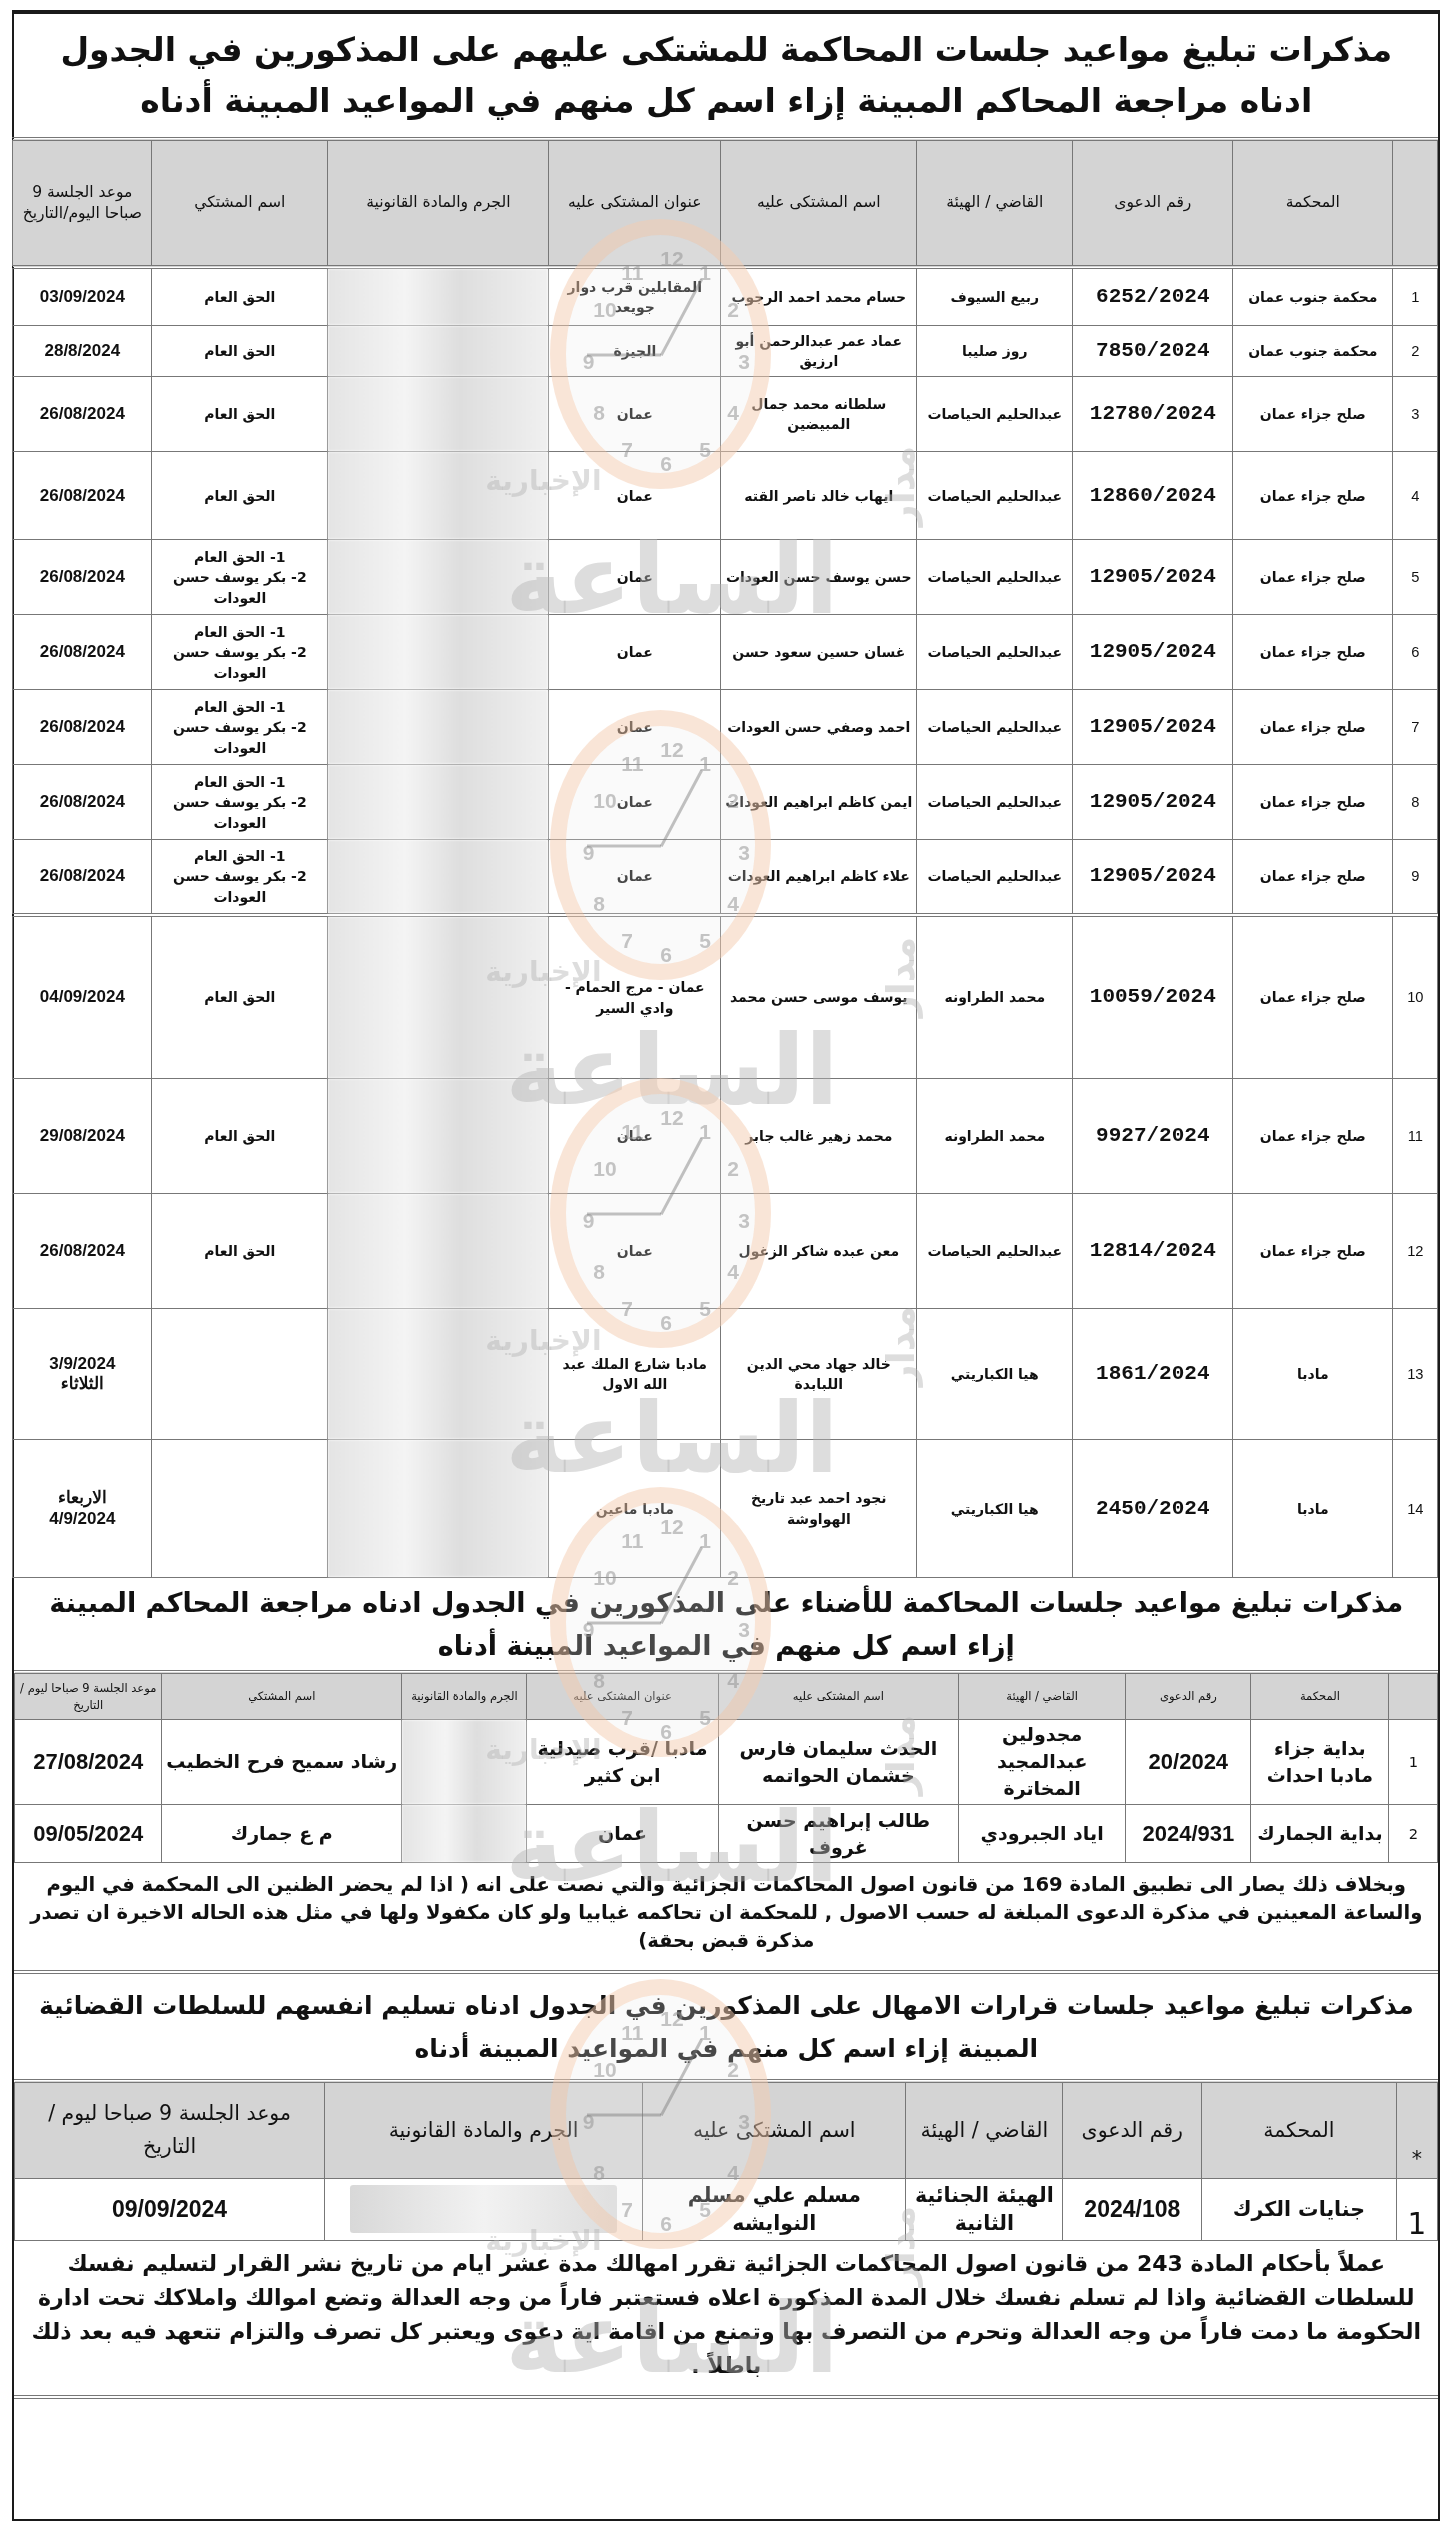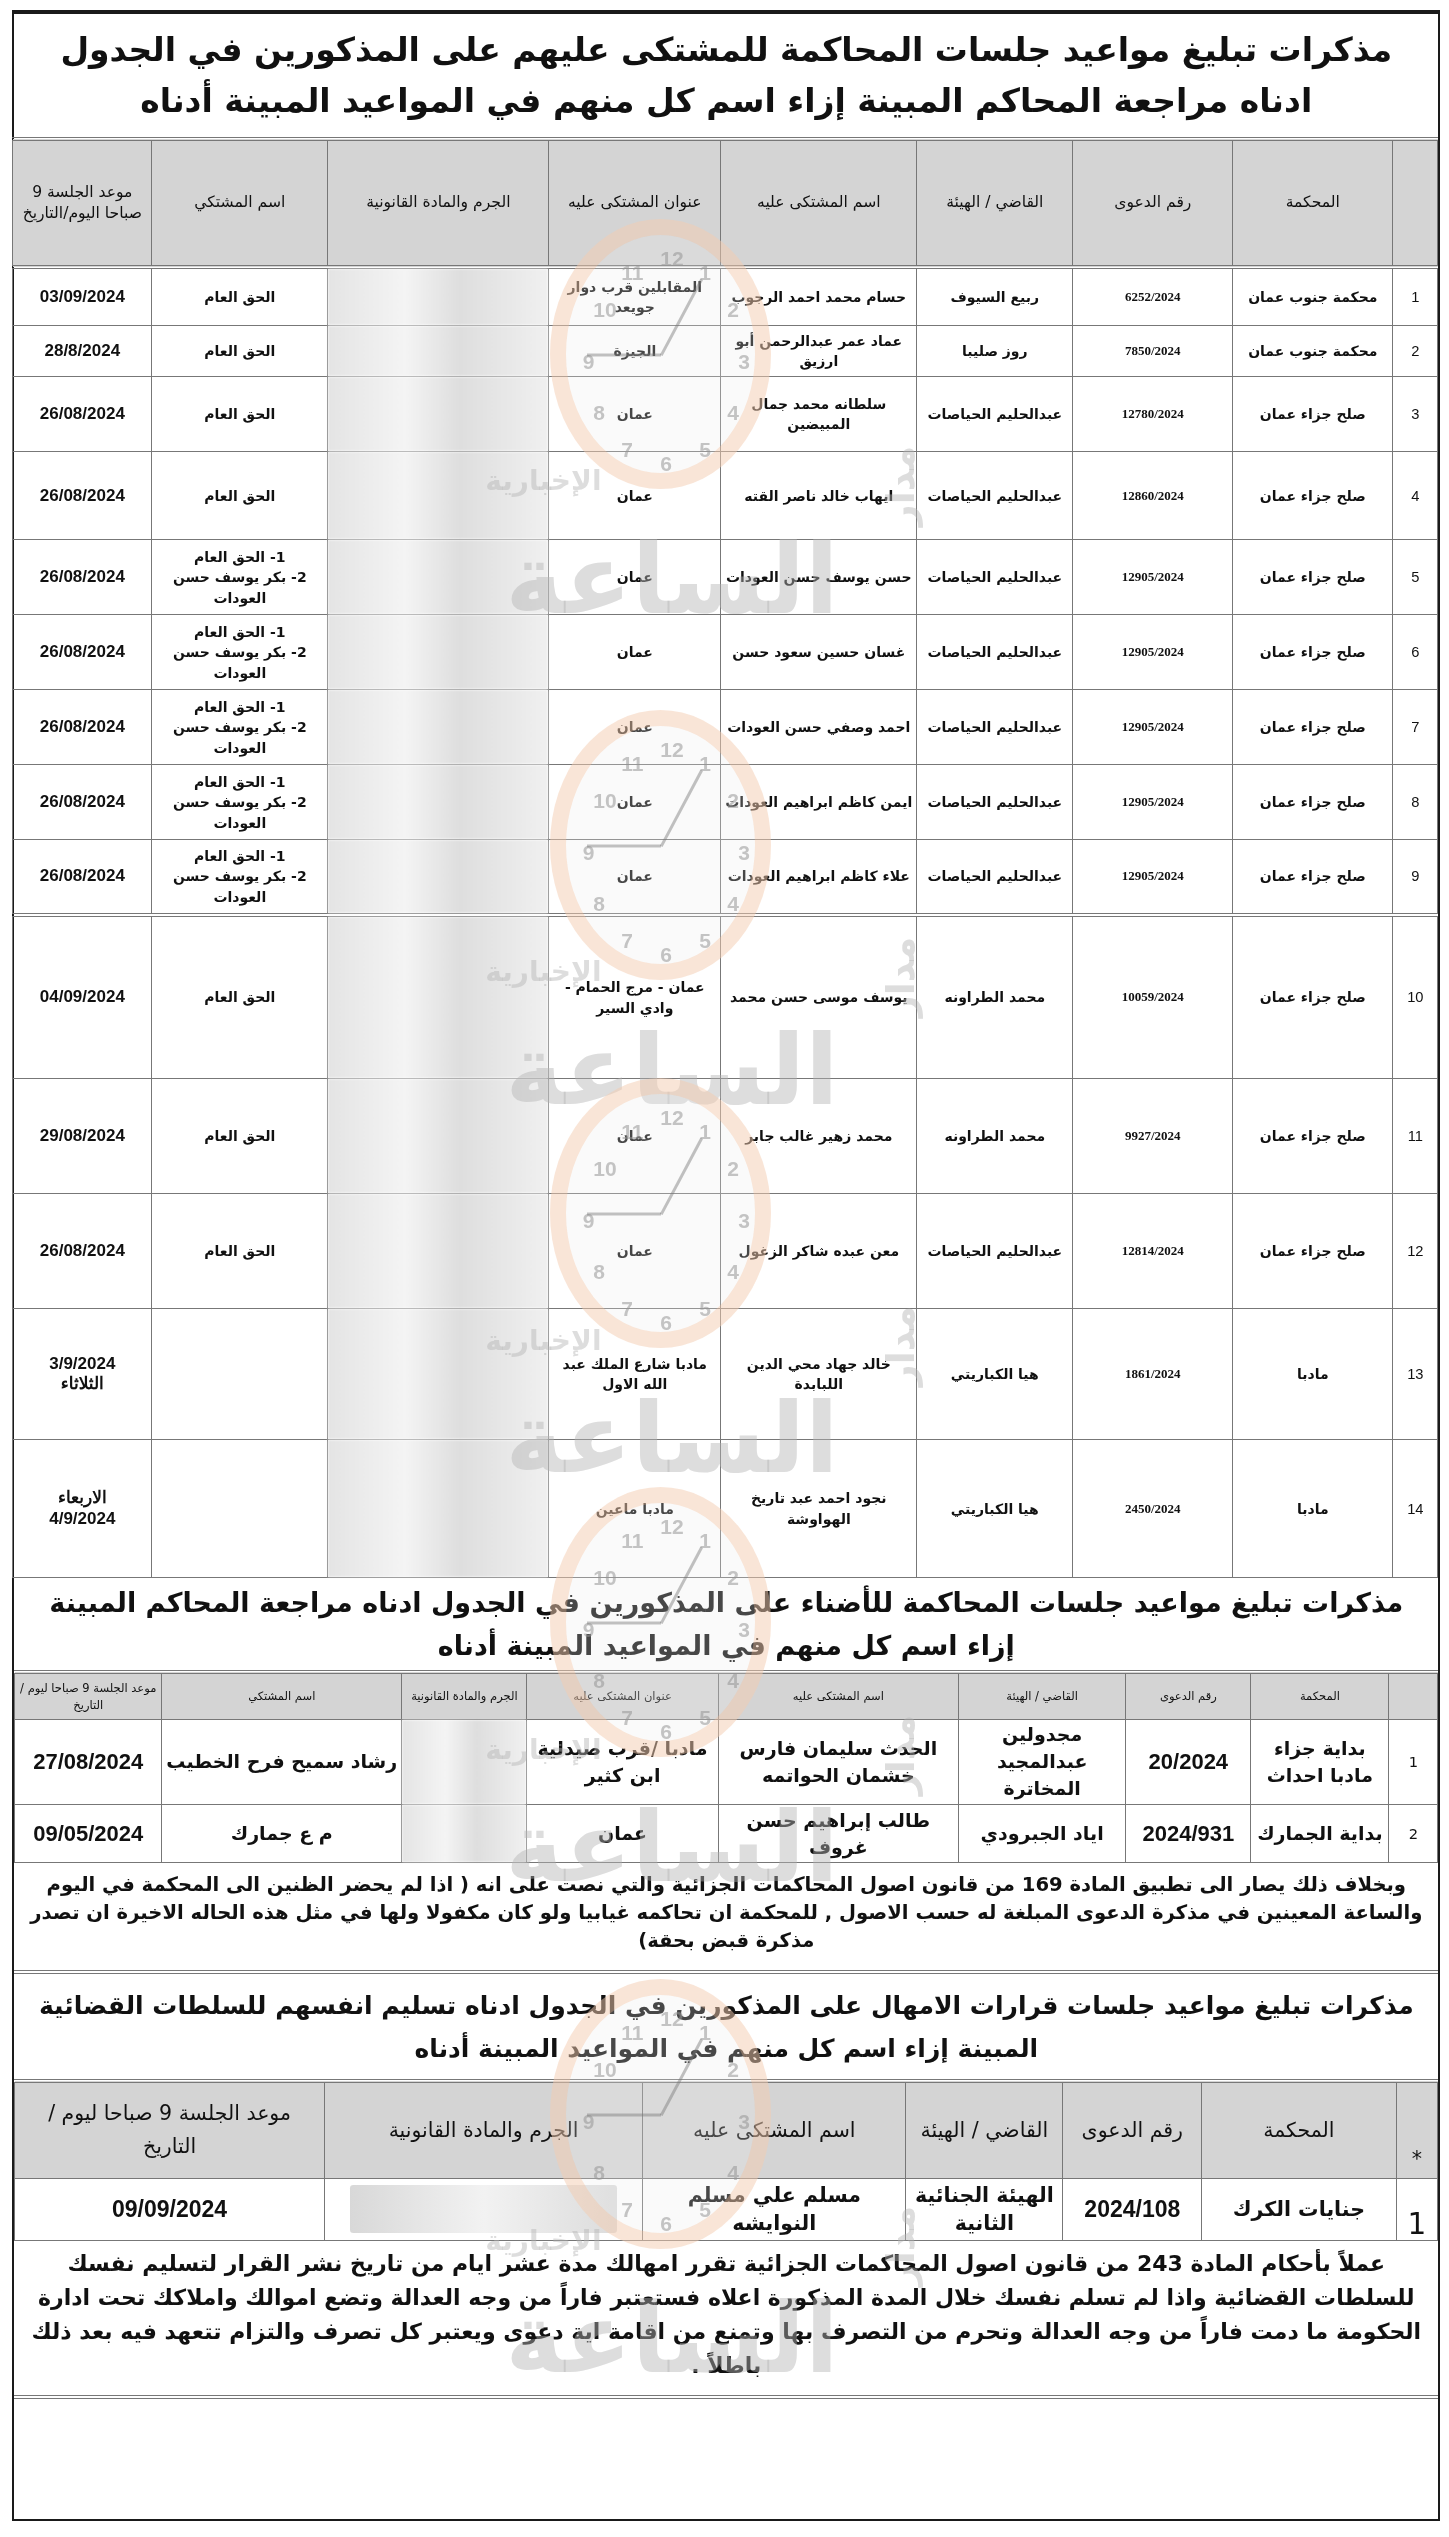--- a/index.html
+++ b/index.html
@@ -35,21 +35,21 @@
   .notice {
     width: 100%; text-align: center; font-weight: bold; font-size: 19.6px; line-height: 28px;
     padding: 4.9px 14.7px; border-bottom: 4.9px double #777;
   }
 
   table { width: 100%; border-collapse: collapse; table-layout: fixed; }
   td, th { border: 1.6px solid #777; text-align: center; vertical-align: middle; font-weight: bold; padding: 1.6px 3.3px; }
   th { background: #d4d4d4; font-weight: normal; }
   .tb1 th { font-size: 15.6px; line-height: 21px; height: 128px; border-top: 4.9px double #777; border-bottom: 4.9px double #777; }
   .tb1 td { font-size: 14px; line-height: 20.5px; }
-  .tb1 td.num { font-size: 13px; font-family: Liberation Serif, serif; }
+  .tb1 td.num { font-size: 21px; font-family: Liberation Mono, monospace; }
   .tb1 td.date { font-size: 17px; font-family: "Liberation Sans", sans-serif; }
   .tb1 td.idx { font-size: 14.7px; font-weight: normal; font-family: "Liberation Sans", sans-serif; }
   .tb1 tr.sep td { border-top: 4.9px double #777; }
 
   .tb2 th { font-size: 11.5px; line-height: 16.4px; height: 47px; border-top: 4.9px double #777; }
   .tb2 td { font-size: 19px; line-height: 27px; }
   .tb2 td.num, .tb2 td.date { font-family: "Liberation Sans", sans-serif; font-size: 22px; }
   .tb2 td.idx { font-size: 14.7px; font-weight: normal; }
 
   .tb3 th { font-size: 20.5px; line-height: 33px; height: 97px; border-top: 4.9px double #777; }

